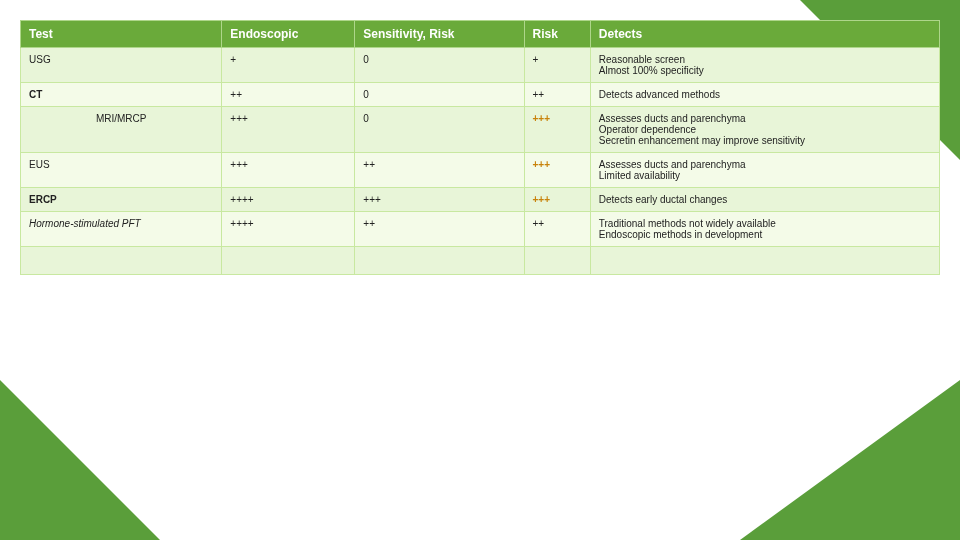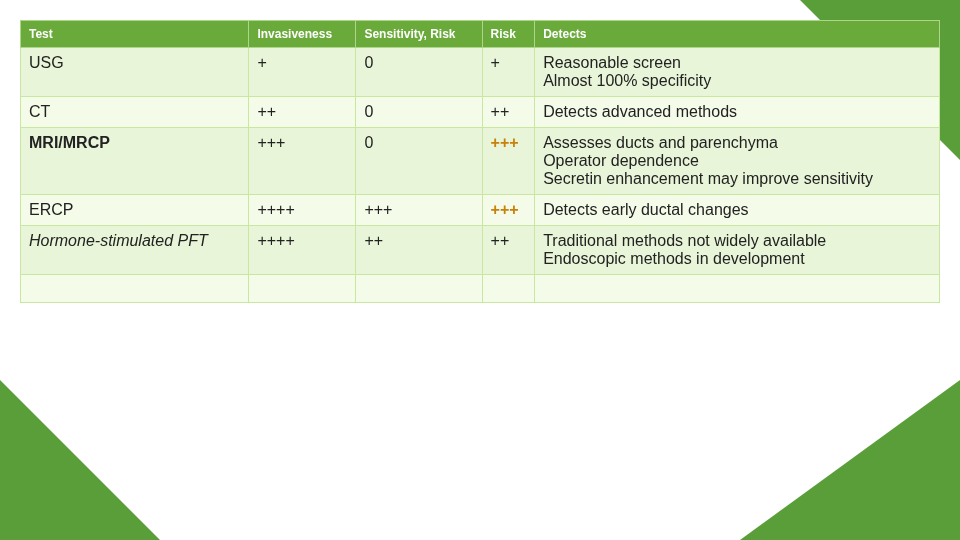--- a/index.html
+++ b/index.html
@@ -75,71 +75,78 @@
       background-color: #e8f5d8;
     }
     tbody tr:nth-child(even) {
       background-color: #f4fbe8;
     }
 
     tbody tr td {
       padding: 6px 8px;
       border: 1px solid #c8e8a0;
       vertical-align: top;
-      font-size: 16px;
+      font-size: 10px;
       color: #222;
     }
 
     
     .empty-row td {
       height: 28px;
     }
   </style>
 </head>
 <body>
 
 <div class="bg-top-right"></div>
 <div class="bg-bottom-left"></div>
 <div class="bg-bottom-right"></div>
 
 <div class="table-container">
   <table>
     <thead>
       <tr>
         <th>Test</th>
-        <th>Invasiveness</th>
+        <th>Endoscopic</th>
         <th>Sensitivity, Risk</th>
         <th>Risk</th>
         <th>Detects</th>
       </tr>
     </thead>
     <tbody id="table-body">
     <tr>
           <td style="font-weight: normal;">USG</td>
           <td>+</td>
           <td>0</td>
           <td>+</td>
           <td>Reasonable screen<br>Almost 100% specificity</td>
         </tr>
         <tr>
-          <td style="font-weight: normal;">CT</td>
+          <td style="font-weight: bold;">CT</td>
           <td>++</td>
           <td>0</td>
           <td>++</td>
           <td>Detects advanced methods</td>
         </tr>
         <tr>
-          <td style="font-weight: bold;">MRI/MRCP</td>
+          <td style="font-weight: normal; text-align: center;">MRI/MRCP</td>
           <td>+++</td>
           <td>0</td>
           <td style="color: rgb(200, 130, 10); font-weight: bold;">+++</td>
           <td>Assesses ducts and parenchyma<br>Operator dependence<br>Secretin enhancement may improve sensitivity</td>
         </tr>
         <tr>
-          <td style="font-weight: normal; margin-top: 44px;">ERCP</td>
+          <td style="font-weight: normal;">EUS</td>
+          <td>+++</td>
+          <td>++</td>
+          <td style="color: rgb(200, 130, 10); font-weight: bold;">+++</td>
+          <td>Assesses ducts and parenchyma<br>Limited availability</td>
+        </tr>
+        <tr>
+          <td style="font-weight: bold; margin-top: 44px;">ERCP</td>
           <td>++++</td>
           <td>+++</td>
           <td style="color: rgb(200, 130, 10); font-weight: bold;">+++</td>
           <td>Detects early ductal changes</td>
         </tr>
         <tr>
           <td style="font-weight: normal; font-style: italic;">Hormone-stimulated PFT</td>
           <td>++++</td>
           <td>++</td>
           <td>++</td>

